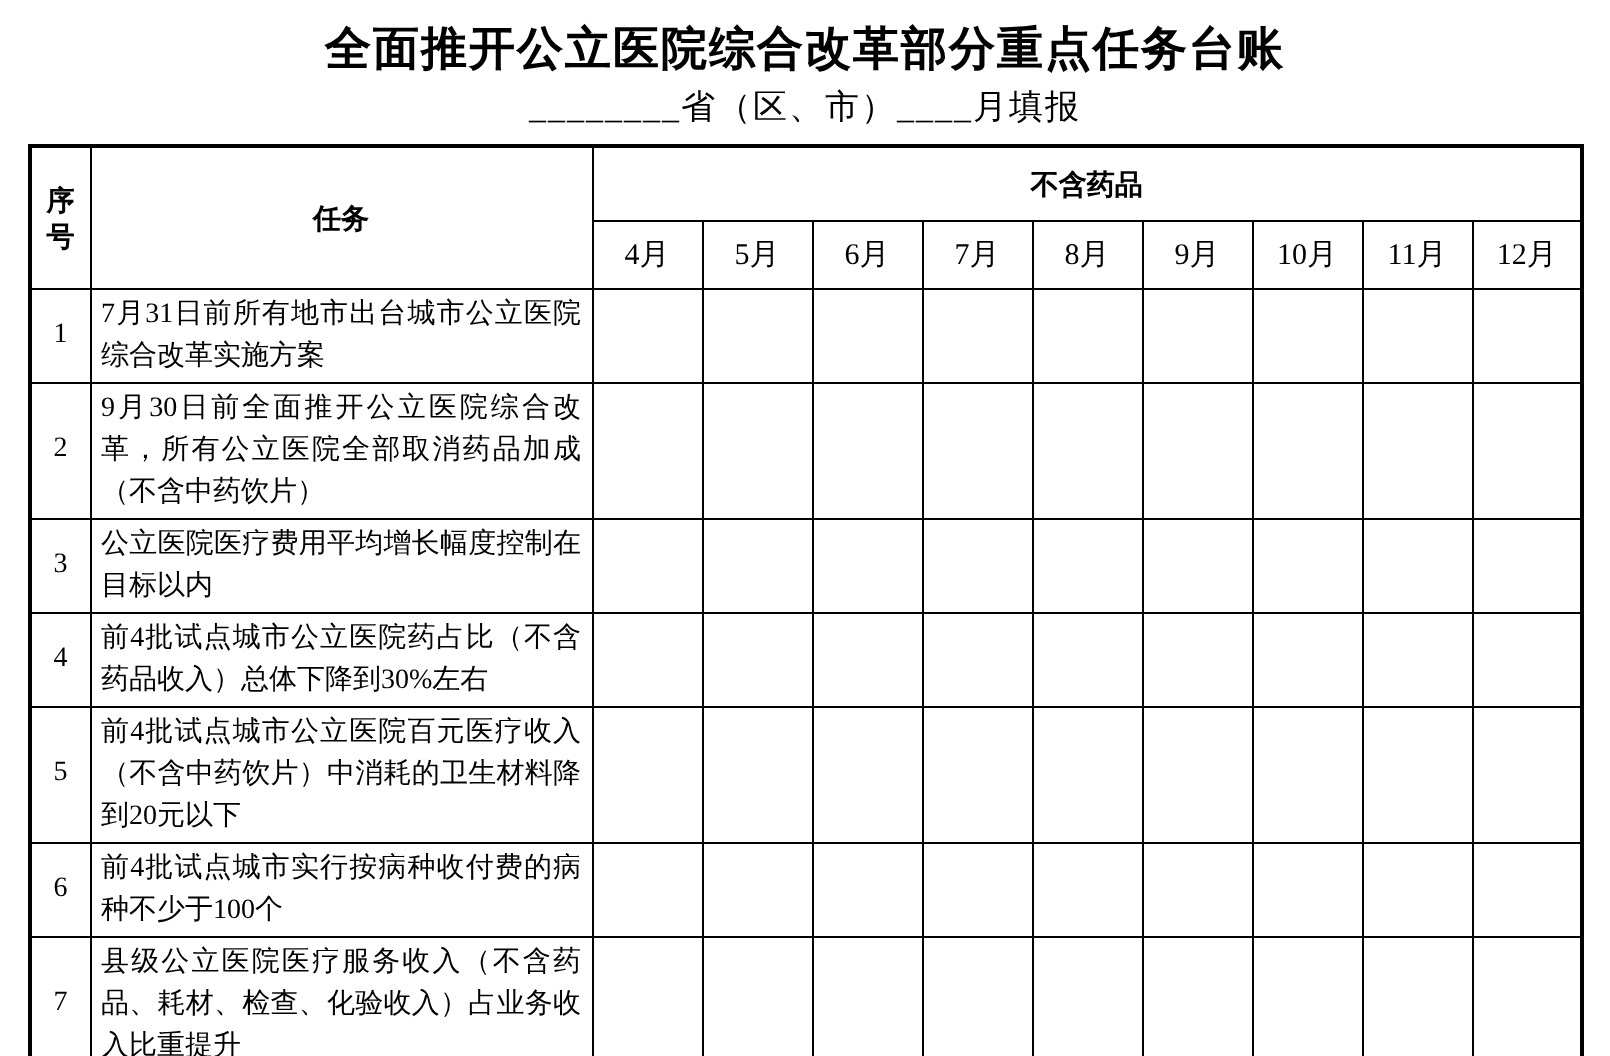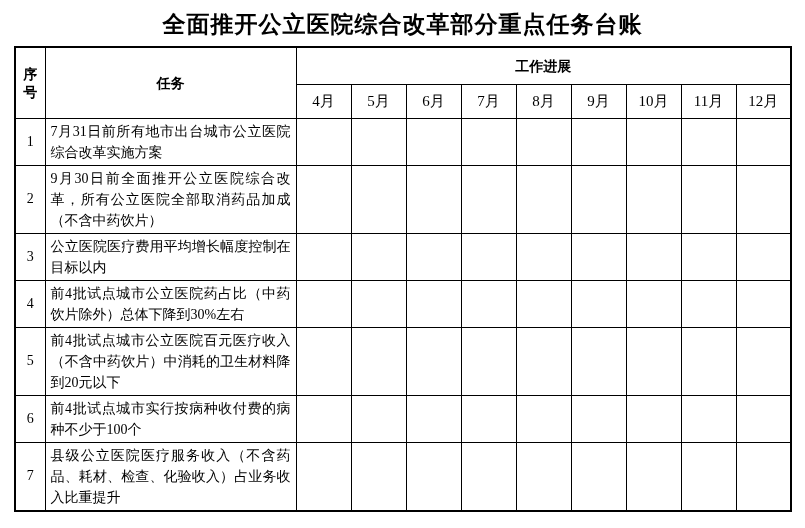--- a/index.html
+++ b/index.html
@@ -78,40 +78,41 @@
   tbody tr:nth-child(6) { height: 46px; }
   tbody tr:nth-child(7) { height: 60px; }
 </style>
 </head>
 <body>
 
 <div class="page">
 
   <div class="page-title">全面推开公立医院综合改革部分重点任务台账</div>
 
+  <div class="page-subtitle">________省（区、市）____月填报</div>
 
   <table class="ledger">
     <colgroup>
       <col style="width:30px">
       <col style="width:251px">
       <col style="width:55px">
         <col style="width:55px">
         <col style="width:55px">
       <col style="width:55px">
         <col style="width:55px">
         <col style="width:55px">
       <col style="width:55px">
         <col style="width:55px">
         <col style="width:55px">
     </colgroup>
     <thead>
       <tr class="row-progress">
         <th class="hdr hdr-index" rowspan="2">序号</th>
         <th class="hdr" rowspan="2">任务</th>
-        <th class="hdr" colspan="9">工作进展</th>
+        <th class="hdr" colspan="9">不含药品</th>
       </tr>
       <tr class="row-months" id="months-row">
           <th class="month-cell">4月</th>
           <th class="month-cell">5月</th>
           <th class="month-cell">6月</th>
           <th class="month-cell">7月</th>
           <th class="month-cell">8月</th>
           <th class="month-cell">9月</th>
           <th class="month-cell">10月</th>
           <th class="month-cell">11月</th>
@@ -153,21 +154,21 @@
           <td class="blank"></td>
           <td class="blank"></td>
           <td class="blank"></td>
           <td class="blank"></td>
           <td class="blank"></td>
           <td class="blank"></td>
           <td class="blank"></td>
         </tr>
         <tr>
           <td class="idx">4</td>
-          <td class="task">前4批试点城市公立医院药占比（中药饮片除外）总体下降到30%左右</td>
+          <td class="task">前4批试点城市公立医院药占比（不含药品收入）总体下降到30%左右</td>
           <td class="blank"></td>
           <td class="blank"></td>
           <td class="blank"></td>
           <td class="blank"></td>
           <td class="blank"></td>
           <td class="blank"></td>
           <td class="blank"></td>
           <td class="blank"></td>
           <td class="blank"></td>
         </tr>

